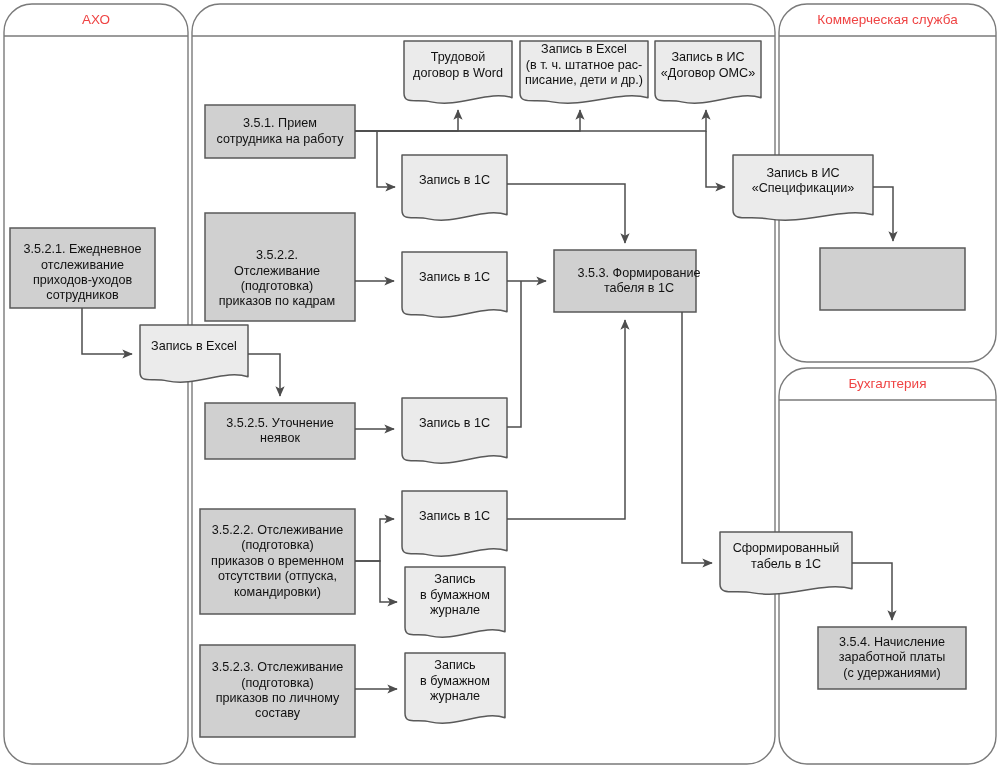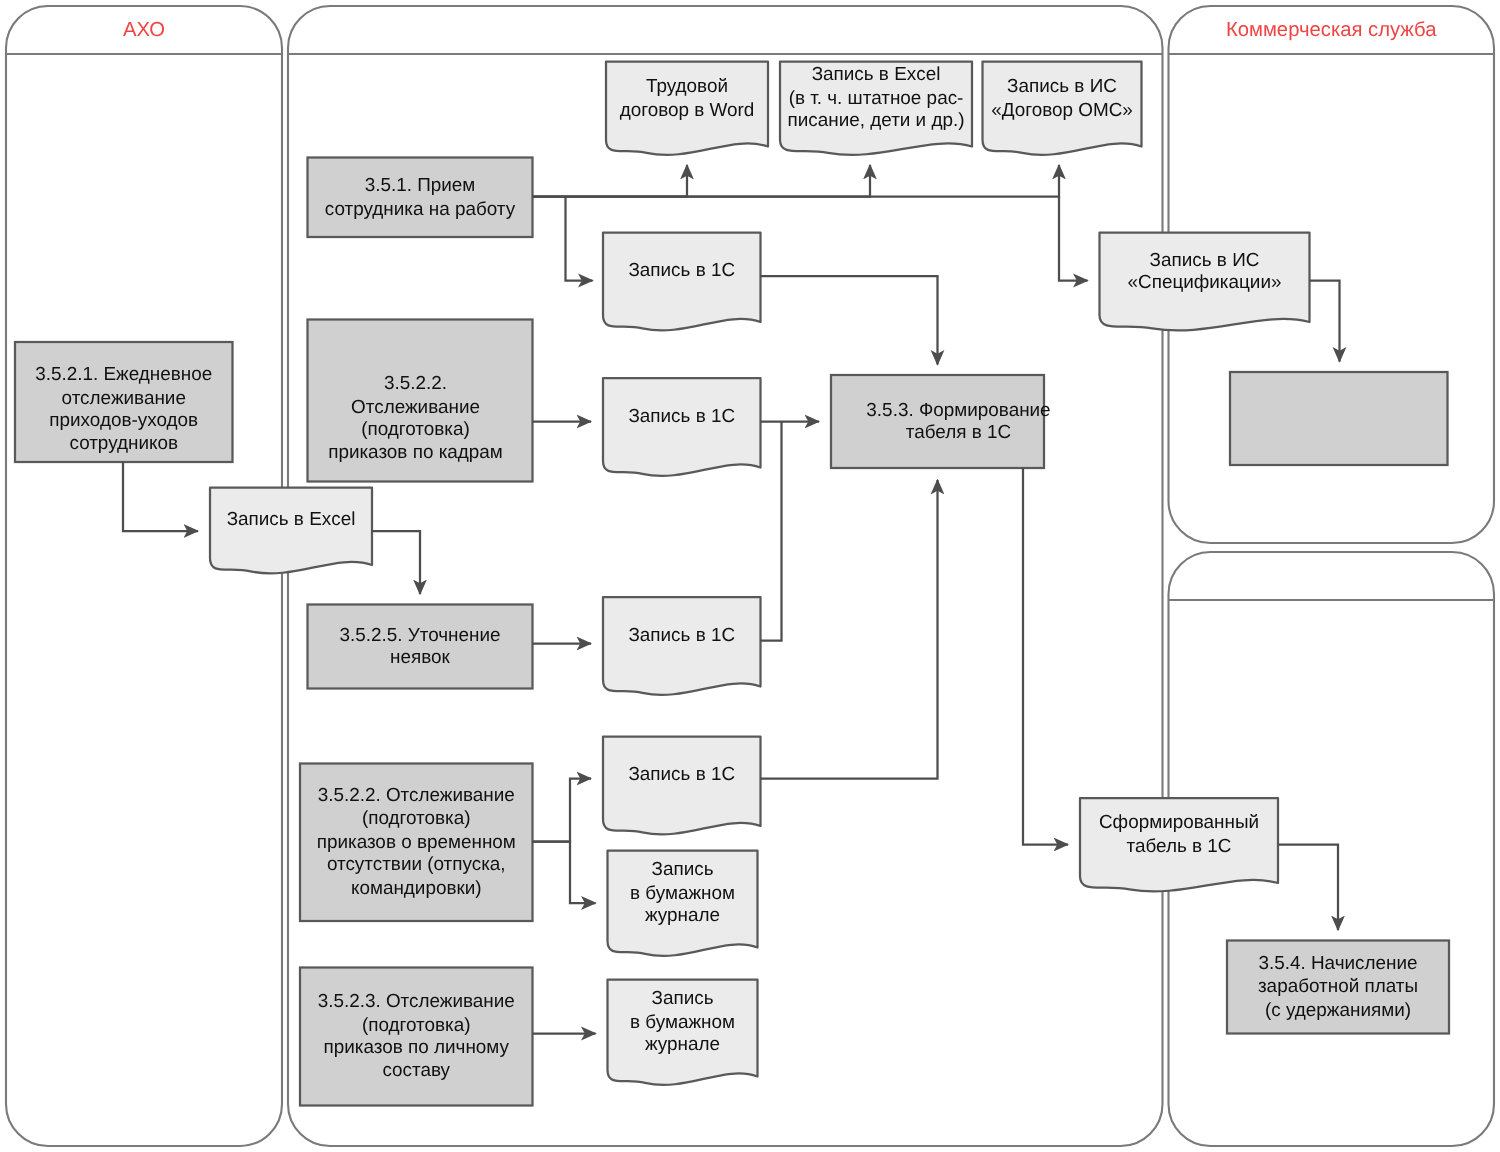--- a/index.html
+++ b/index.html
@@ -137,20 +137,21 @@
       <polyline points="355,561 380,561 380,602 397,602" fill="none" stroke="#4d4d4d" stroke-width="1.5" marker-end="url(#ah)"></polyline>
       <polyline points="507,519 625,519 625,320" fill="none" stroke="#4d4d4d" stroke-width="1.5" marker-end="url(#ah)"></polyline>
       <polyline points="682,312 682,563 712,563" fill="none" stroke="#4d4d4d" stroke-width="1.5" marker-end="url(#ah)"></polyline>
       <polyline points="355,689 397,689" fill="none" stroke="#4d4d4d" stroke-width="1.5" marker-end="url(#ah)"></polyline>
       <polyline points="852,563 892,563 892,620" fill="none" stroke="#4d4d4d" stroke-width="1.5" marker-end="url(#ah)"></polyline>
     </svg>
 
   <div id="labels">
       <div class="lane-title" style="left: 4px; top: 13px; width: 184px;">АХО</div>
       <div class="lane-title" style="left: 779px; top: 13px; width: 217px;">Коммерческая служба</div>
+      <div class="lane-title" style="left: 779px; top: 377px; width: 217px;">Бухгалтерия</div>
       <div class="node-label lbl-doc" style="left: 404px; top: 41px; width: 108px; height: 49px;">Трудовой
 договор в Word</div>
       <div class="node-label lbl-doc" style="left: 520px; top: 41px; width: 128px; height: 49px;">Запись в Excel
 (в т. ч. штатное рас-
 писание, дети и др.)</div>
       <div class="node-label lbl-doc" style="left: 655px; top: 41px; width: 106px; height: 49px;">Запись в ИС
 «Договор ОМС»</div>
       <div class="node-label lbl-process" style="left: 205px; top: 105px; width: 150px; height: 53px;">3.5.1. Прием
 сотрудника на работу</div>
       <div class="node-label lbl-doc" style="left: 402px; top: 155px; width: 105px; height: 52px;">Запись в 1С</div>

